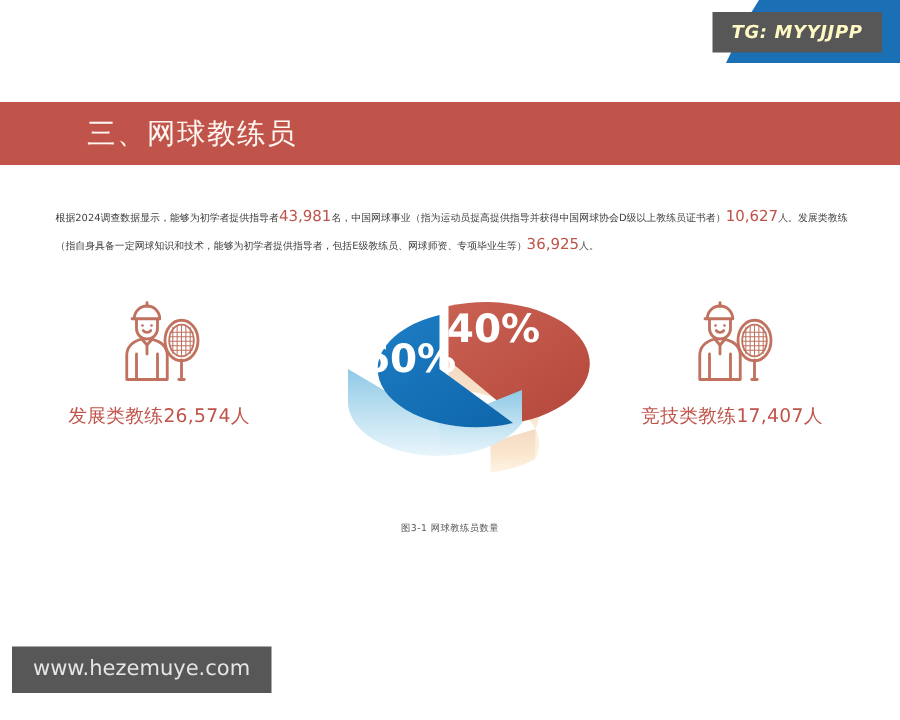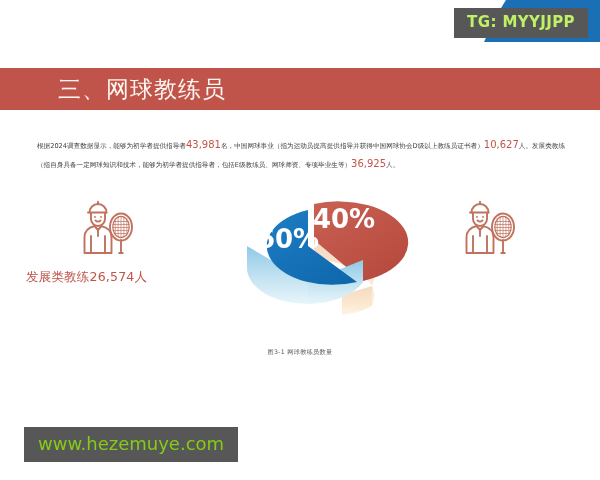--- a/index.html
+++ b/index.html
@@ -15,47 +15,48 @@
     font-family: "DejaVu Sans", "Liberation Sans", sans-serif;
     color: #3a3a3a;
   }
 
   
   #tg-badge {
     position: absolute;
     top: 8px;
     right: 12px;
     background: #575757;
-    color: #bef264;
-    font-size: 15px;
+    color: #fef9c3;
+    font-size: 12px;
     font-weight: bold;
     letter-spacing: 0.4px;
     padding: 7px 13px 8px 13px;
     line-height: 1;
     z-index: 40;
+    font-style: italic;
   }
 
   
   #header-band {
     position: absolute;
     top: 68px;
     left: 0;
     width: 600px;
     height: 42px;
     background: #c0544a;
     overflow: hidden;
     z-index: 10;
   }
   #header-title {
     position: absolute;
     left: 58px;
     top: 50%;
     transform: translateY(-50%);
     color: #fdf6f1;
-    font-size: 23px;
+    font-size: 19px;
     letter-spacing: 1px;
     font-family: Liberation Mono, monospace;
     white-space: nowrap;
   }
   
   #header-corner {
     position: absolute;
     top: 0;
     right: 0;
     width: 120px;
@@ -102,40 +103,40 @@
   #intro-paragraph .hl {
     color: #c0544a;
     font-size: 10px;
     vertical-align: baseline;
   }
 
   
   .stat-block {
     position: absolute;
     width: 160px;
-    text-align: left;
+    text-align: center;
     z-index: 6;
   }
   #stat-left  { left: 26px;  top: 196px; }
   #stat-right { left: 408px; top: 196px; }
 
   .coach-icon { display: block; margin: 0 auto; }
 
   .stat-label {
     margin-top: 7px;
     font-size: 12.5px;
     color: #c0544a;
     letter-spacing: 0.2px;
     white-space: nowrap;
   }
 
   
   #pie-wrap {
     position: absolute;
-    left: 192px;
+    left: 177px;
     top: 186px;
     width: 236px;
     height: 150px;
     z-index: 5;
   }
   #pie-svg { display: block; }
 
   .pie-pct {
     font-family: "DejaVu Sans", "Liberation Sans", sans-serif;
     font-size: 26px;
@@ -150,25 +151,25 @@
     width: 600px;
     text-align: center;
     font-size: 6.2px;
     color: #555555;
     letter-spacing: 0.3px;
   }
 
   
   #site-watermark {
     position: absolute;
-    left: 24px;
+    left: 8px;
     bottom: 18px;
     background: #575757;
-    color: #84cc16;
-    font-size: 18px;
+    color: #e5e5e5;
+    font-size: 14px;
     padding: 8px 14px 9px 14px;
     line-height: 1;
     z-index: 40;
   }
 </style>
 </head>
 <body>
 
 <div id="tg-badge">TG: MYYJJPP</div>
 
@@ -258,20 +259,21 @@
         <path d="M56.9 21.3 v19.4"></path>
         <path d="M59.8 22.4 v17.2"></path>
         <path d="M46.2 25.5 h15.6"></path>
         <path d="M45.9 28.5 h16.2"></path>
         <path d="M45.8 31.5 h16.4"></path>
         <path d="M46.1 34.5 h15.8"></path>
         <path d="M47 37.5 h14"></path>
       </g>
     </g>
   </svg>
+  <div class="stat-label">竞技类教练17,407人</div>
 </div>
 
 <div id="pie-wrap">
   <svg id="pie-svg" width="236" height="150" viewBox="0 0 236 150">
     <defs>
       <linearGradient id="gradBlueSide" x1="0" y1="0" x2="0" y2="1">
         <stop offset="0%" stop-color="#8fc9e6"></stop>
         <stop offset="55%" stop-color="#c3e3f2"></stop>
         <stop offset="100%" stop-color="#e8f5fb"></stop>
       </linearGradient>

